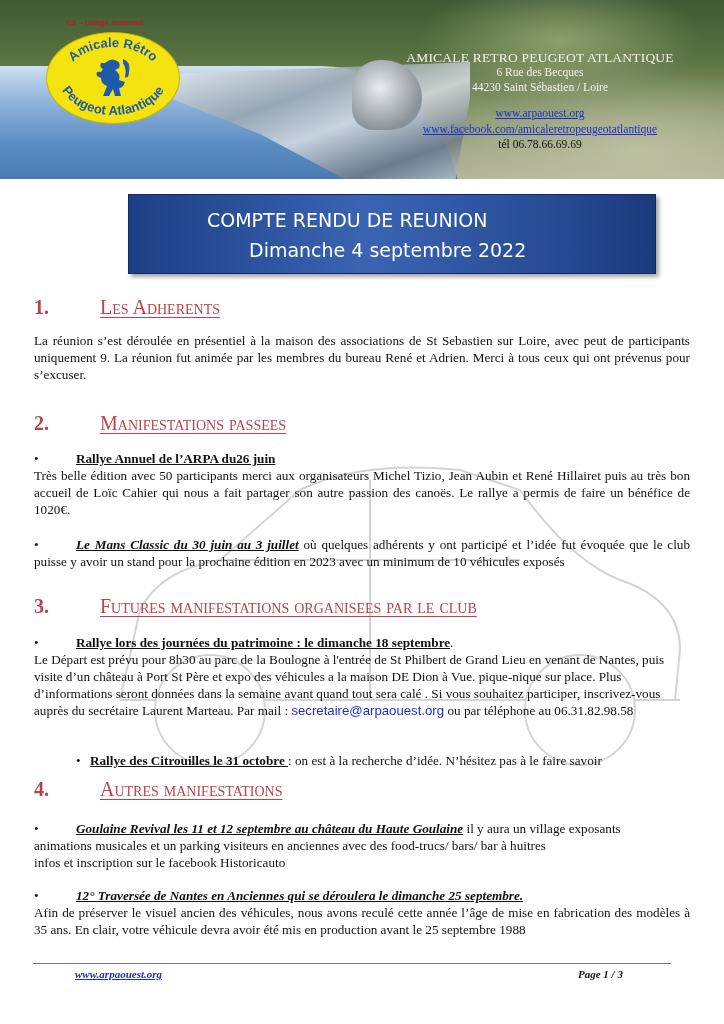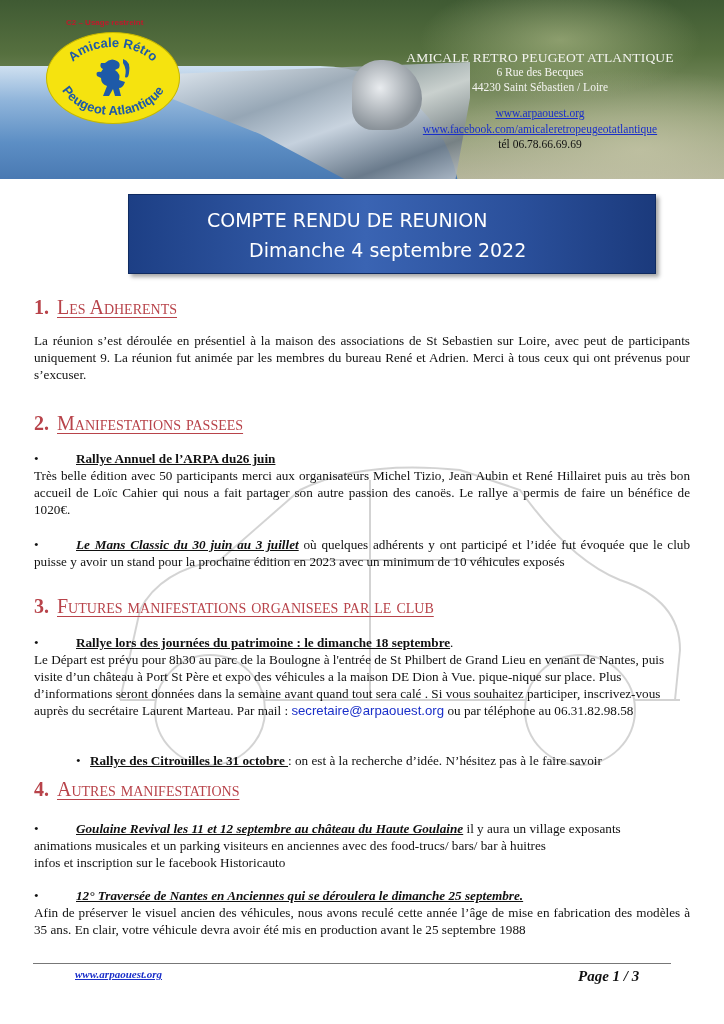--- a/index.html
+++ b/index.html
@@ -32,31 +32,31 @@
   .club-info .tel { color:#111; font-size:11.5px; }
   .title-box { position:absolute; left:128px; top:194px; width:482px; height:78px;
     background: linear-gradient(90deg, #1d3f85 0%, #3a64b3 45%, #2a4f9a 75%, #1b3a7c 100%);
     border:1px solid #0f2a60; box-shadow: 3px 3px 4px rgba(0,0,0,0.35); color:#fff;
     font-family:"DejaVu Sans", sans-serif;padding-left:44px; }
   .title-box .l1 { position:absolute; left:78px; top:14px; font-size:19px; }
   .title-box .l2 { position:absolute; left:120px; top:44px; font-size:19px; }
   .watermark { position:absolute; left:100px; top:450px; width:600px; height:320px; opacity:0.25; }
   .h { position:absolute; left:34px; color:#b8434a; font-size:20px; }
   .h .num { font-weight:bold; margin-right:8px; }
-  .h .txt { text-decoration:underline; text-decoration-thickness:1px; text-underline-offset:3px; font-variant:small-caps; }
+  .h .txt { text-decoration:underline; text-decoration-thickness:1px; text-underline-offset:3px; font-variant:small-caps;margin-left:43px; }
   .p { position:absolute; left:34px; width:656px; font-size:13.2px; line-height:17px; text-align:justify; }
   .bullet-head { position:absolute; left:34px; font-size:13.2px; line-height:17px; }
   .bullet-head .dot { display:inline-block; width:42px; }
   .u { text-decoration:underline; font-weight:bold; }
   .ui { text-decoration:underline; font-weight:bold; font-style:italic; }
   .mail { color:#1a2fc9; font-family:"Liberation Sans", sans-serif; }
   .footer-rule { position:absolute; left:33px; top:963px; width:638px; height:1px; background:#777; }
   .footer-link { position:absolute; left:75px; top:968px; font-size:11px; font-weight:bold; font-style:italic;
     color:#1a2fc9; text-decoration:underline; }
-  .footer-page { position:absolute; left:578px; top:968px; font-size:15px; font-weight:bold; font-style:italic; }
+  .footer-page { position:absolute; left:578px; top:968px; font-size:11px; font-weight:bold; font-style:italic; }
 </style>
 </head>
 <body>
 
 <div class="header">
   <div class="hood"></div>
   <div class="hood-chrome"></div>
   <div class="lion-head"></div>
 
   <div class="logo-warning">C2 – Usage restreint</div>

